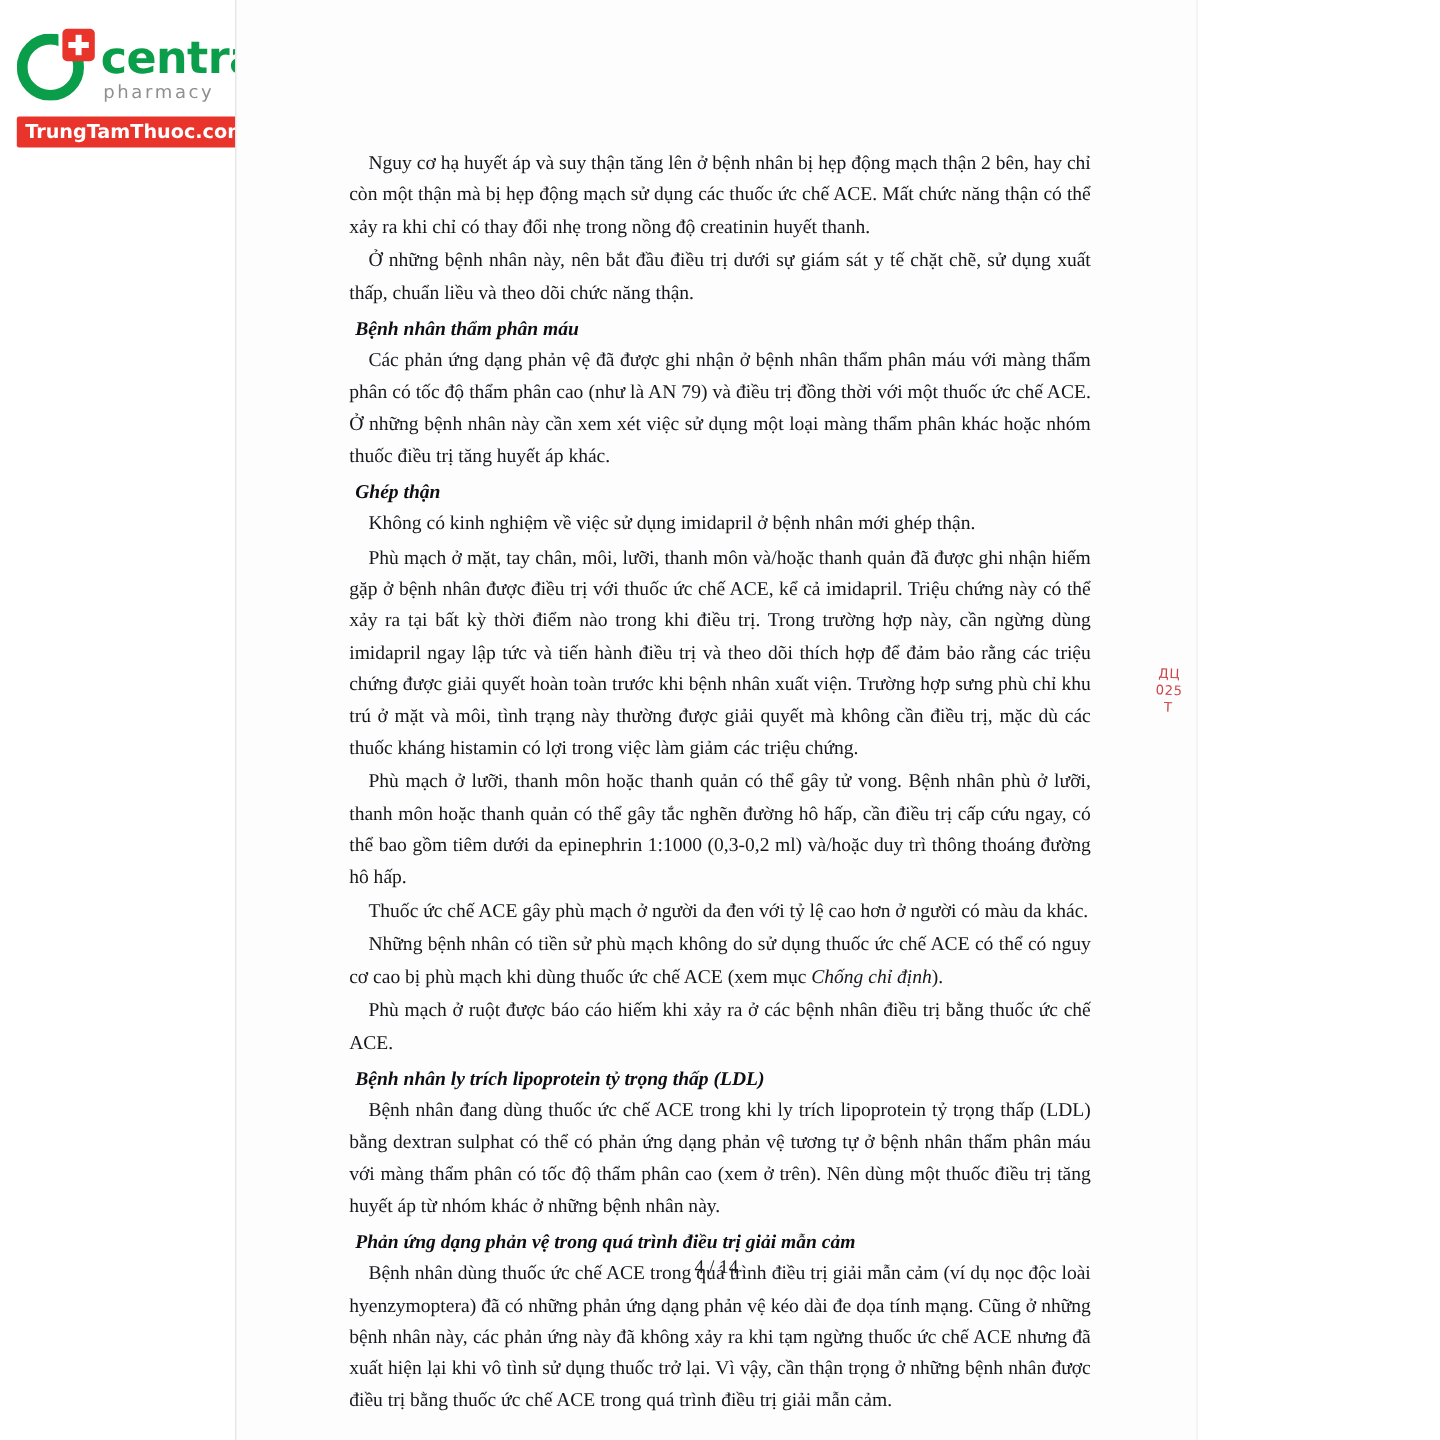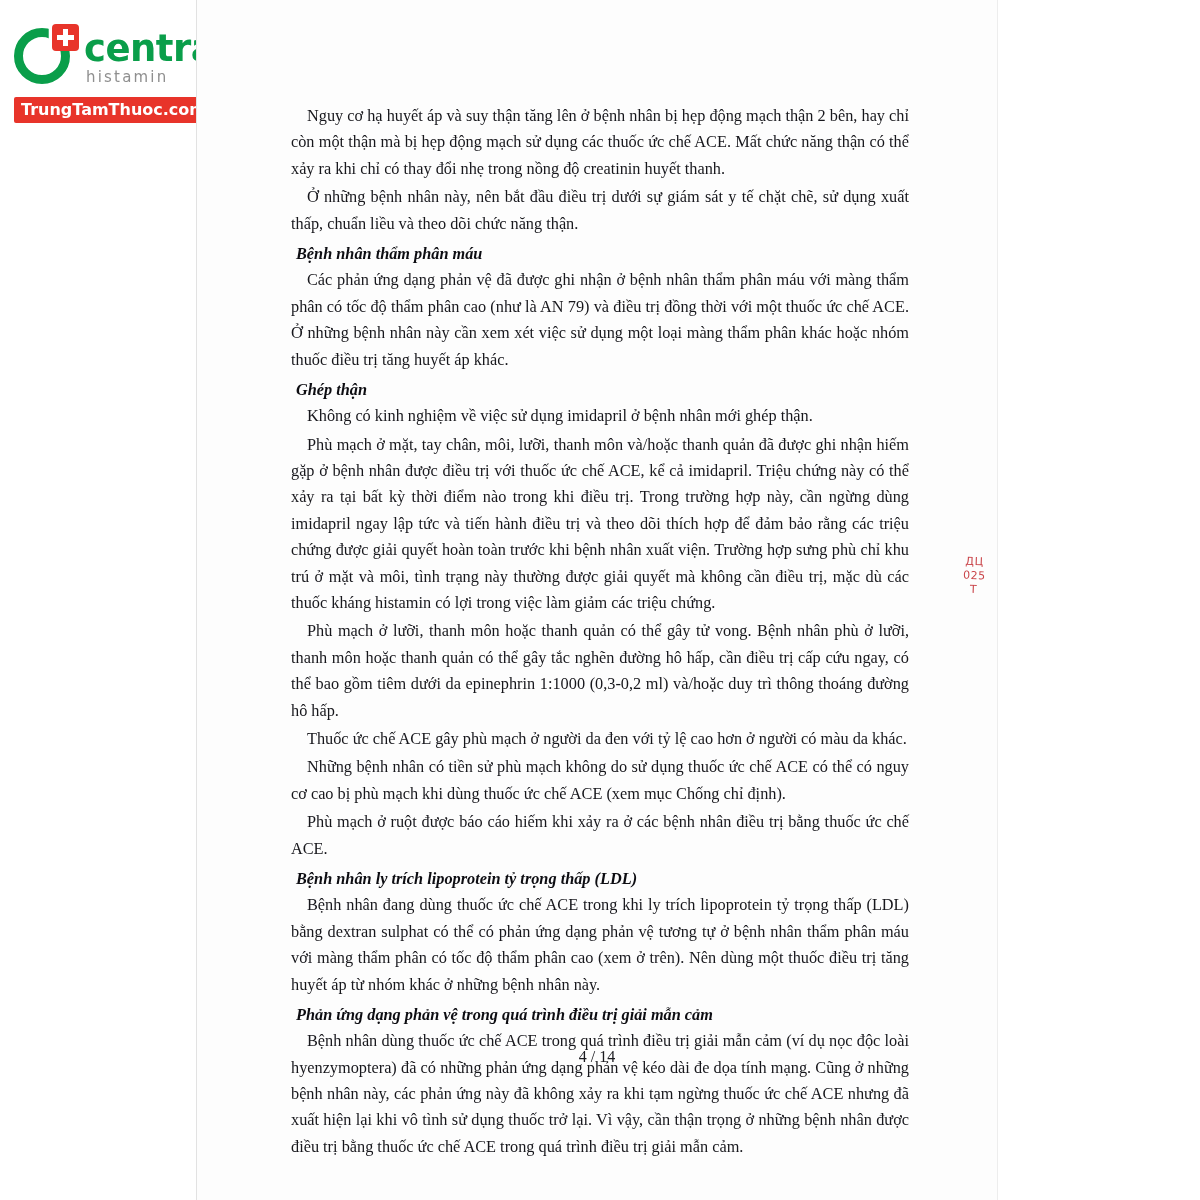--- a/index.html
+++ b/index.html
@@ -110,21 +110,21 @@
     width: 800px;
     height: 1200px;
     background: #fdfdfd;
     border-left: 1px solid #e2e2e2;
     border-right: 1px solid #ededed;
     box-shadow: 0 0 0 0 rgba(0,0,0,0);
   }
   #page-inner {
     position: absolute;
     left: 94px;
-    top: 103px;
+    top: 123px;
     width: 618px;
   }
   p.body-text {
     font-size: 16.3px;
     line-height: 1.62;
     color: #17171c;
     margin: 0 0 2px 0;
     text-align: justify;
     text-indent: 0;
     text-justify: inter-word;
@@ -134,21 +134,21 @@
   }
   h3.sub-head {
     font-size: 16.3px;
     line-height: 1.62;
     color: #0d0d12;
     font-weight: bold;
     font-style: italic;
     margin: 4px 0 0 0;
     text-indent: 5px;
   }
-  .it { }
+  .it { font-style: italic; }
   #page-number {
     position: absolute;
     left: 0;
     top: 1048px;
     width: 800px;
     text-align: center;
     font-size: 16px;
     color: #1a1a1f;
   }
 
@@ -172,21 +172,21 @@
 <body>
 
 <div id="watermark">
   <div class="logo-row">
     <div class="logo-mark">
       <div class="logo-c"></div>
       <div class="logo-cross"></div>
     </div>
     <div class="logo-text">
       <div class="logo-title">central</div>
-      <div class="logo-sub">histamin</div>
+      <div class="logo-sub">pharmacy</div>
     </div>
   </div>
   <div class="logo-banner">TrungTamThuoc.com</div>
 </div>
 
 <div id="page">
   <div id="page-inner">
       <p class="body-text indent">Nguy cơ hạ huyết áp và suy thận tăng lên ở bệnh nhân bị hẹp động mạch thận 2 bên, hay chỉ còn một thận mà bị hẹp động mạch sử dụng các thuốc ức chế ACE. Mất chức năng thận có thể xảy ra khi chỉ có thay đổi nhẹ trong nồng độ creatinin huyết thanh.</p>
       <p class="body-text indent">Ở những bệnh nhân này, nên bắt đầu điều trị dưới sự giám sát y tế chặt chẽ, sử dụng xuất thấp, chuẩn liều và theo dõi chức năng thận.</p>
       <h3 class="sub-head">Bệnh nhân thẩm phân máu</h3>

